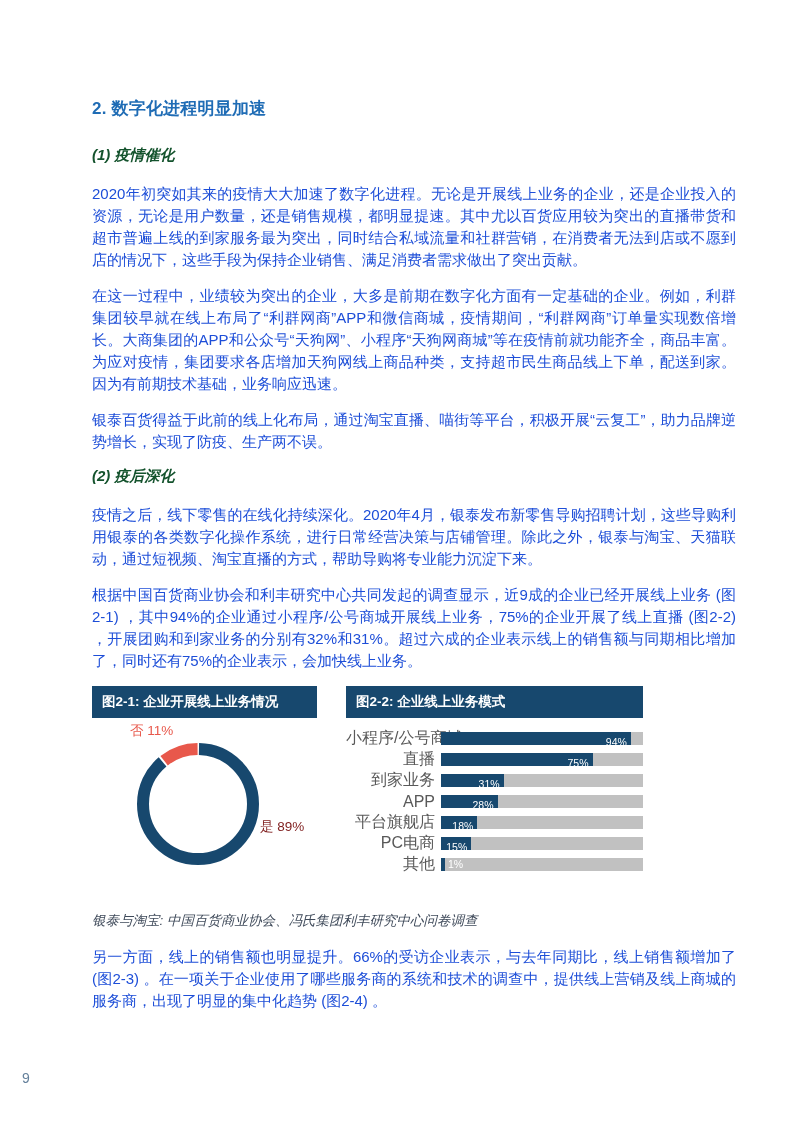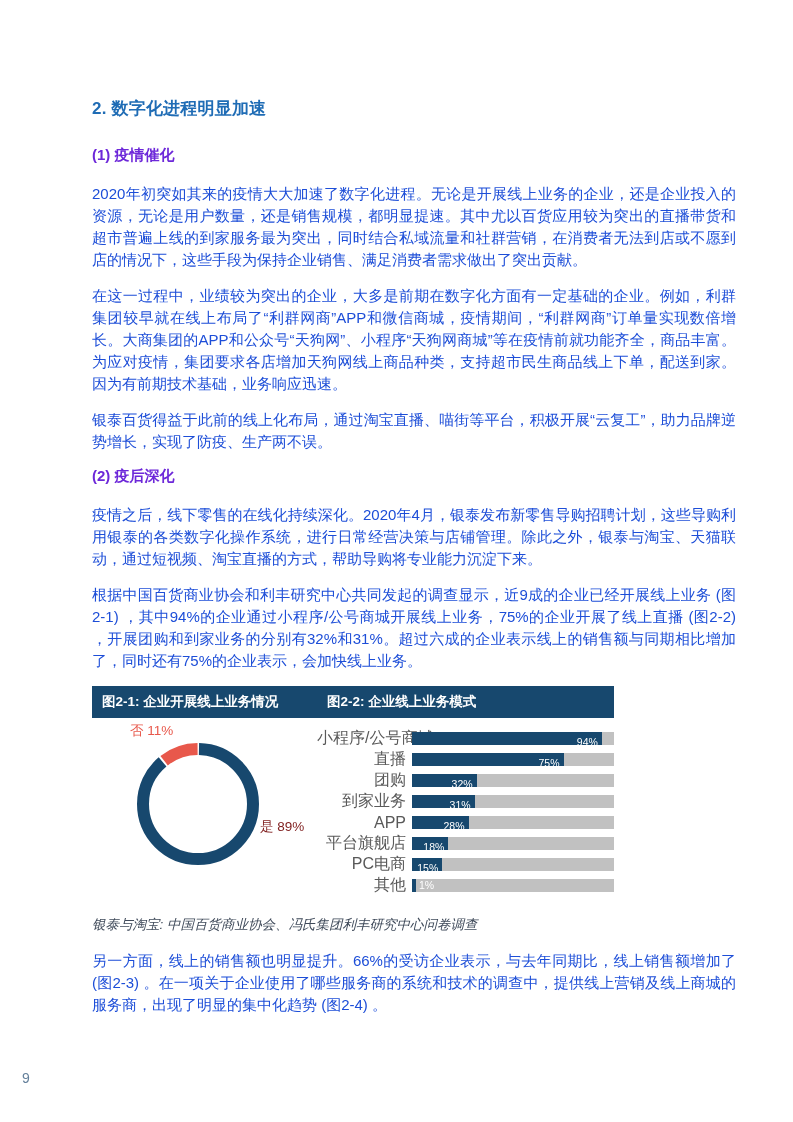--- a/index.html
+++ b/index.html
@@ -8,34 +8,35 @@
     overflow:hidden;
     font-family:"Liberation Sans","DejaVu Sans",sans-serif;
   }
   .content { position:absolute; left:92px; top:97px; width:644px; }
 
   .h1 {
     font-size:17px; font-weight:bold; color:#1f6cb5;
     margin:0 0 26px 0; letter-spacing:0.2px;
   }
   .h2 {
-    font-size:15px; font-weight:bold; color:#6d28d9;
+    font-size:15px; font-weight:bold; color:#14532d;
     margin:10px 0 18px 0;
+    font-style:italic;
   }
   p.body {
     font-size:15px; line-height:22px; color:#1d4ed8;
     text-align:justify; margin:0 0 14px 0;
   }
   p.source {
     font-size:13.5px; font-style:italic; color:#3f4a5a;
     margin:16px 0 16px 0;
   }
 
   
-  .charts-row { display:flex; margin-top:4px; }
+  .charts-row { display:flex; gap:29px; margin-top:4px; }
   .chart-block { position:relative; }
   .chart-block.left  { width:225px; }
   .chart-block.right { width:297px; }
   .chart-header {
     background:#17486e; color:#ffffff; font-size:13.5px; font-weight:bold;
     height:32px; line-height:32px; padding-left:10px; box-sizing:border-box;
     white-space:nowrap;
   }
   
   .donut-wrap { position:relative; height:178px; }
@@ -106,26 +107,20 @@
                 <div class="bar-fill" style="width: 94%; background: rgb(23, 72, 110);"><span class="bar-val">94%</span></div>
               </div>
             </div>
             <div class="bar-row">
               <span class="bar-cat">直播</span>
               <div class="bar-track" style="background: rgb(193, 193, 193);">
                 <div class="bar-fill" style="width: 75%; background: rgb(23, 72, 110);"><span class="bar-val">75%</span></div>
               </div>
             </div>
             <div class="bar-row">
-              <span class="bar-cat">团购</span>
-              <div class="bar-track" style="background: rgb(193, 193, 193);">
-                <div class="bar-fill" style="width: 32%; background: rgb(23, 72, 110);"><span class="bar-val">32%</span></div>
-              </div>
-            </div>
-            <div class="bar-row">
               <span class="bar-cat">到家业务</span>
               <div class="bar-track" style="background: rgb(193, 193, 193);">
                 <div class="bar-fill" style="width: 31%; background: rgb(23, 72, 110);"><span class="bar-val">31%</span></div>
               </div>
             </div>
             <div class="bar-row">
               <span class="bar-cat">APP</span>
               <div class="bar-track" style="background: rgb(193, 193, 193);">
                 <div class="bar-fill" style="width: 28%; background: rgb(23, 72, 110);"><span class="bar-val">28%</span></div>
               </div>

